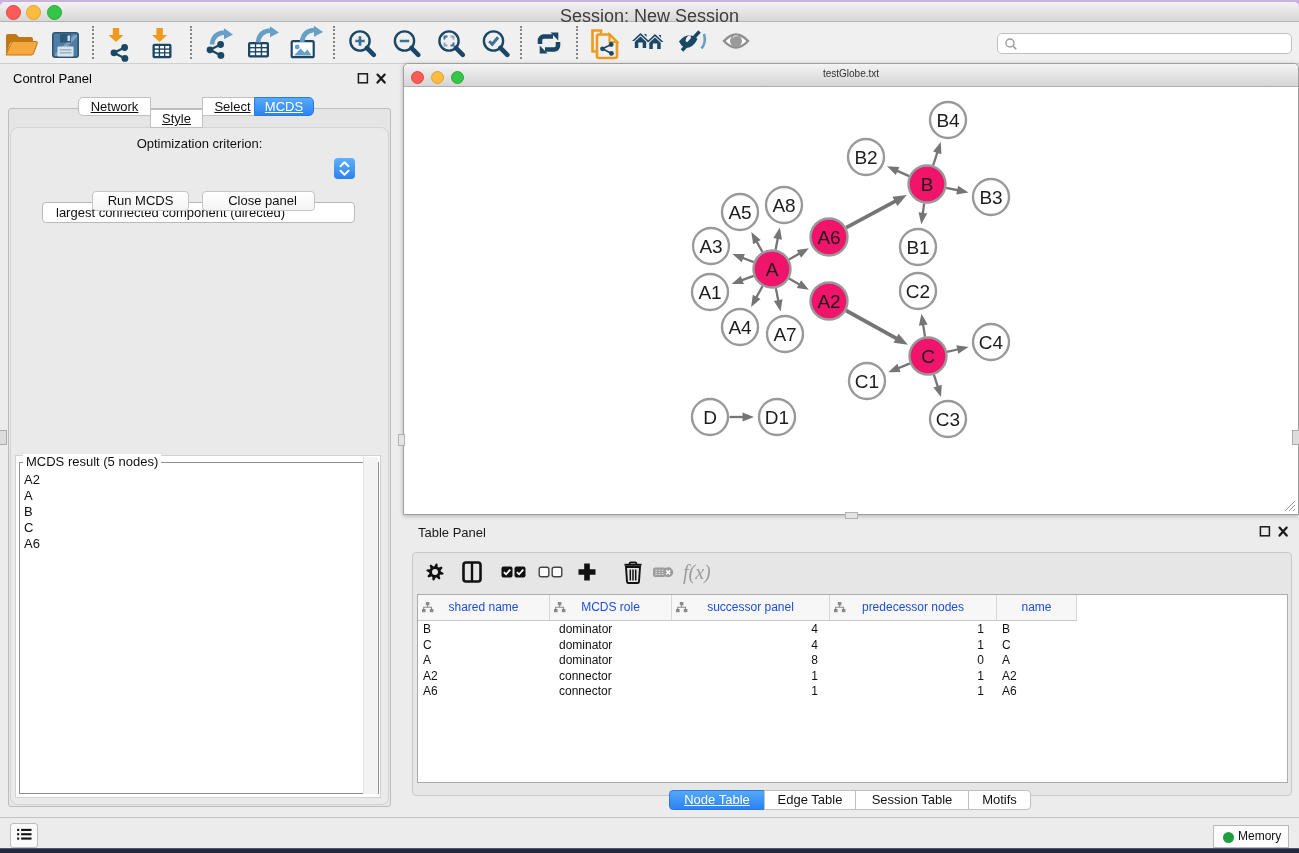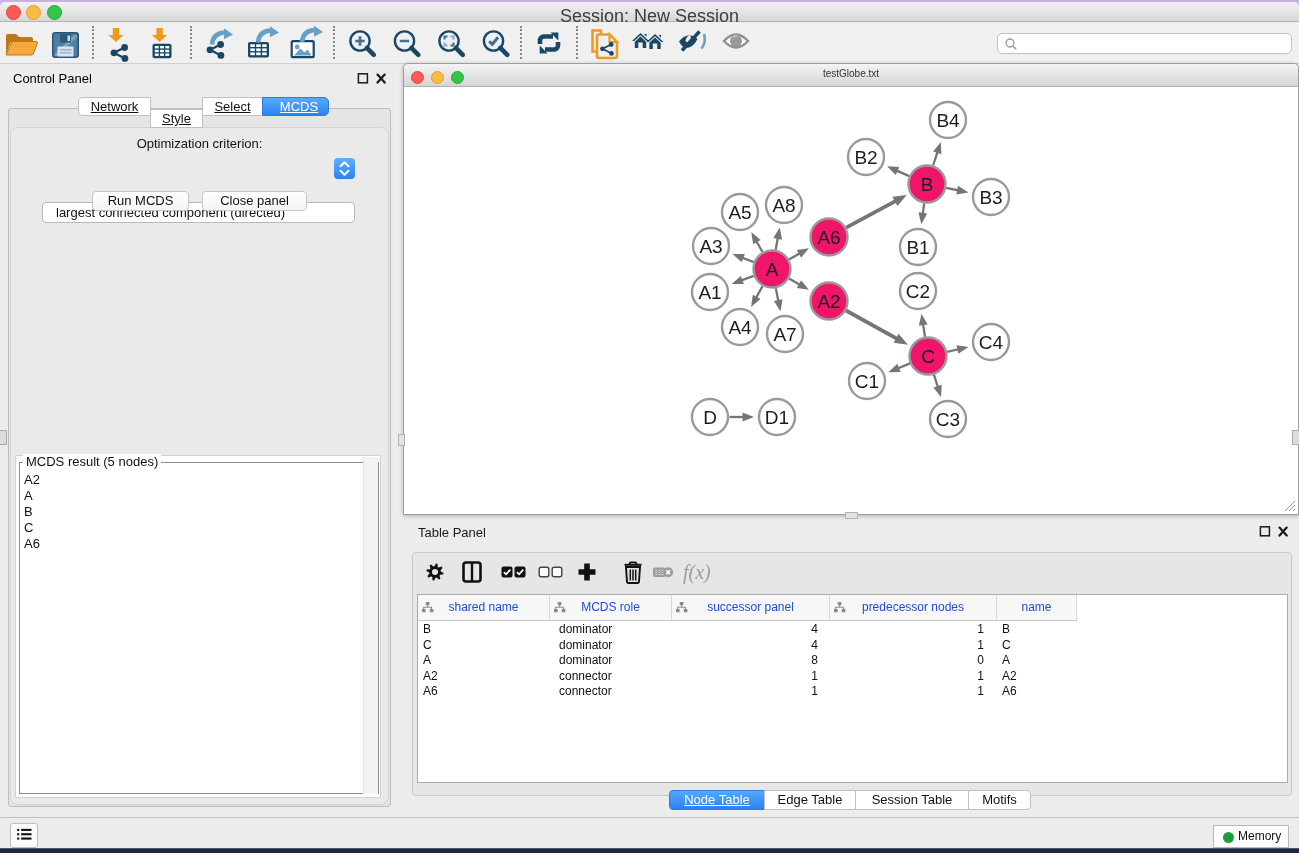--- a/index.html
+++ b/index.html
@@ -218,31 +218,31 @@
     <div class="abs" id="cp-title">Control Panel</div>
       <svg class="abs" style="top:70px;left:357px;" width="34" height="13" viewBox="0 0 34 13">
 <rect x="1.4" y="1.8" width="9" height="9" fill="none" stroke="#1a1a1a" stroke-width="1.5"></rect>
 <path d="M20.5 2.6 L27.7 10.6 M27.7 2.6 L20.5 10.6" stroke="#1a1a1a" stroke-width="2.2" stroke-linecap="round"></path>
 </svg>
     <div class="abs" id="cp-box"></div>
     <div class="abs" id="cp-inner"></div>
     <div class="abs tab" style="left:78px;width:71px;border-radius:5px 0 0 5px;">Network</div>
     <div class="abs tab" style="left:150px;width:51px;margin-top:12px;">Style</div>
     <div class="abs tab" style="left:202px;width:59px;">Select</div>
-    <div class="abs tab tabsel" style="left:262px;width:58px;border-radius:0 5px 5px 0;padding-left:7px;">MCDS</div>
+    <div class="abs tab tabsel" style="left:254px;width:58px;border-radius:0 5px 5px 0;">MCDS</div>
     <div class="abs" id="opt-label">Optimization criterion:</div>
     <div class="abs" id="combo">largest connected component (directed)</div>
     <div class="abs" id="combo-btn">
       <svg class="abs" style="top:0;left:0" width="21" height="21" viewBox="0 0 21 21">
         <path d="M6.5 8.2 L10.5 4.2 L14.5 8.2" fill="none" stroke="#fff" stroke-width="2" stroke-linecap="round" stroke-linejoin="round"></path>
         <path d="M6.5 12.8 L10.5 16.8 L14.5 12.8" fill="none" stroke="#fff" stroke-width="2" stroke-linecap="round" stroke-linejoin="round"></path>
       </svg>
     </div>
     <div class="abs btn" style="left:92px;width:95px;">Run MCDS</div>
-    <div class="abs btn" style="left:202px;width:103px;">Close panel</div>
+    <div class="abs btn" style="left:202px;width:103px;padding-left:8px;">Close panel</div>
     <div class="abs" id="fs-white"></div>
     <div class="abs" id="fieldset"></div>
     <div class="abs" id="fs-scroll"></div>
     <div class="abs" id="fs-list">
       <div class="abs li" style="top:2px;">A2</div>
       <div class="abs li" style="top:18px;">A</div>
       <div class="abs li" style="top:34px;">B</div>
       <div class="abs li" style="top:50px;">C</div>
       <div class="abs li" style="top:66px;">A6</div>
     </div>

